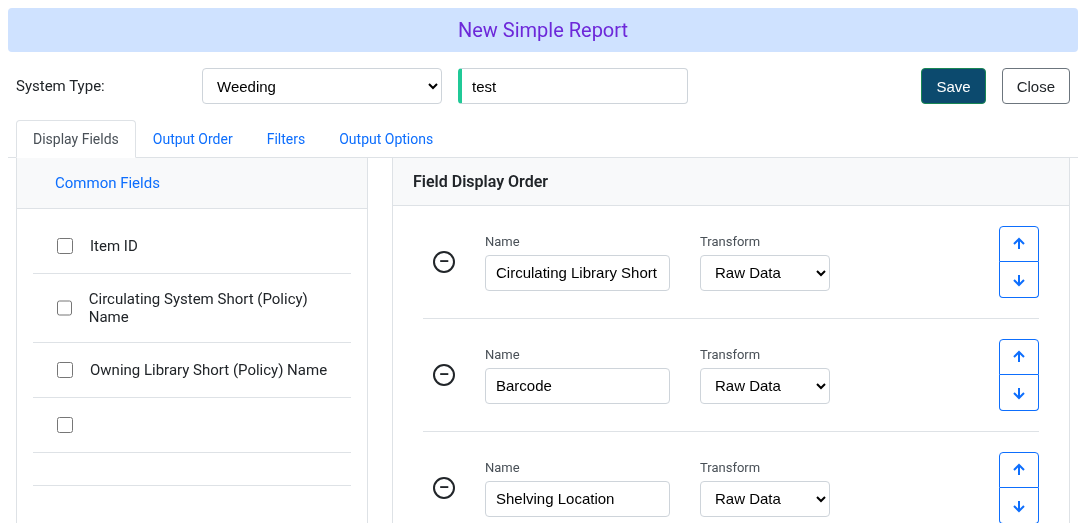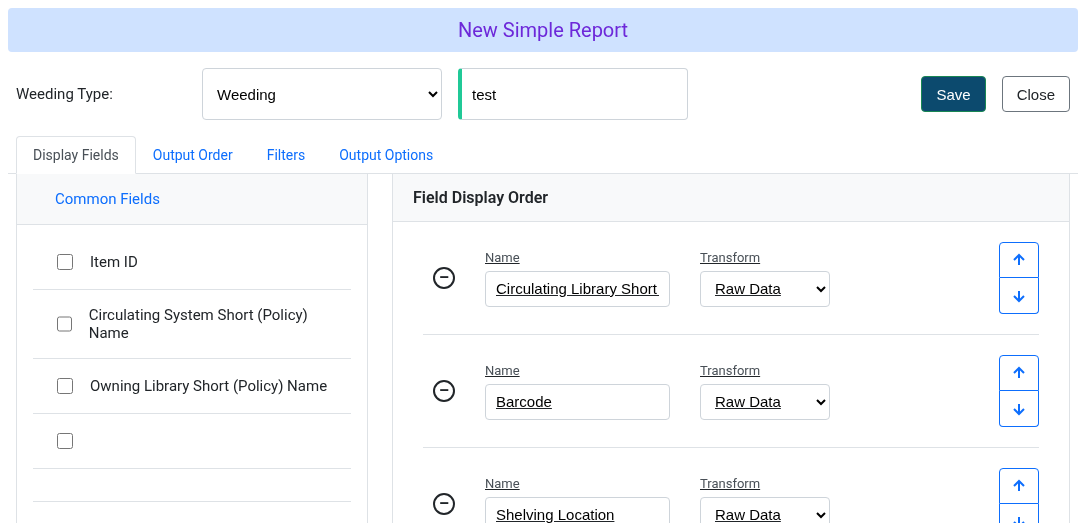--- a/index.html
+++ b/index.html
@@ -27,21 +27,21 @@
     gap: 16px;
     padding: 0 8px 16px 8px;
   }
   .top-label {
     font-size: 15px;
     color: #212529;
   }
   .top-label.rt { width: 170px; }
   .top-label.rn { width: 150px; margin-left: 40px; }
   select.form, input.form {
-    height: 52px;
+    height: 36px;
     padding: 4px 10px;
     border: 1px solid #ced4da;
     border-radius: 4px;
     font-size: 15px;
     background: #fff;
   }
   select.form { width: 240px; }
   input.form.name { width: 230px; border-left: 4px solid #20c997; }
   .btn {
     height: 36px;
@@ -135,21 +135,21 @@
     border-radius: 50%;
     display: flex;
     align-items: center;
     justify-content: center;
     font-weight: bold;
     cursor: pointer;
     flex-shrink: 0;
     margin-left: 10px;
   }
   .remove-icon::before { content: "–"; font-size: 16px; line-height: 1; }
-  .field-group { display: flex; flex-direction: column; gap: 6px; text-decoration: underline; }
+  .field-group { display: flex; flex-direction: column; gap: 6px; }
   .field-group label { font-size: 13px; color: #495057; }
   .field-group input, .field-group select {
     height: 36px;
     border: 1px solid #ced4da;
     border-radius: 4px;
     padding: 4px 10px;
     font-size: 15px;
     background: #fff;
   }
   .fg-name input { width: 185px; }
@@ -168,21 +168,21 @@
   .arrow-btn:first-child { border-radius: 4px 4px 0 0; }
   .arrow-btn:last-child { border-radius: 0 0 4px 4px; border-top: none; }
   .arrow-btn svg { width: 16px; height: 16px; }
 </style>
 </head>
 <body>
 
 <div class="header-banner">New Simple Report</div>
 
 <div class="top-row">
-  <div class="top-label rt">Weeding Type:</div>
+  <div class="top-label rt">System Type:</div>
   <select class="form">
     <option>Weeding</option>
   </select>
   <input class="form name" value="test" style="">
   <div class="spacer"></div>
   <button class="btn btn-save">Save</button>
   <button class="btn btn-close">Close</button>
 </div>
 
 <div class="tabs">

